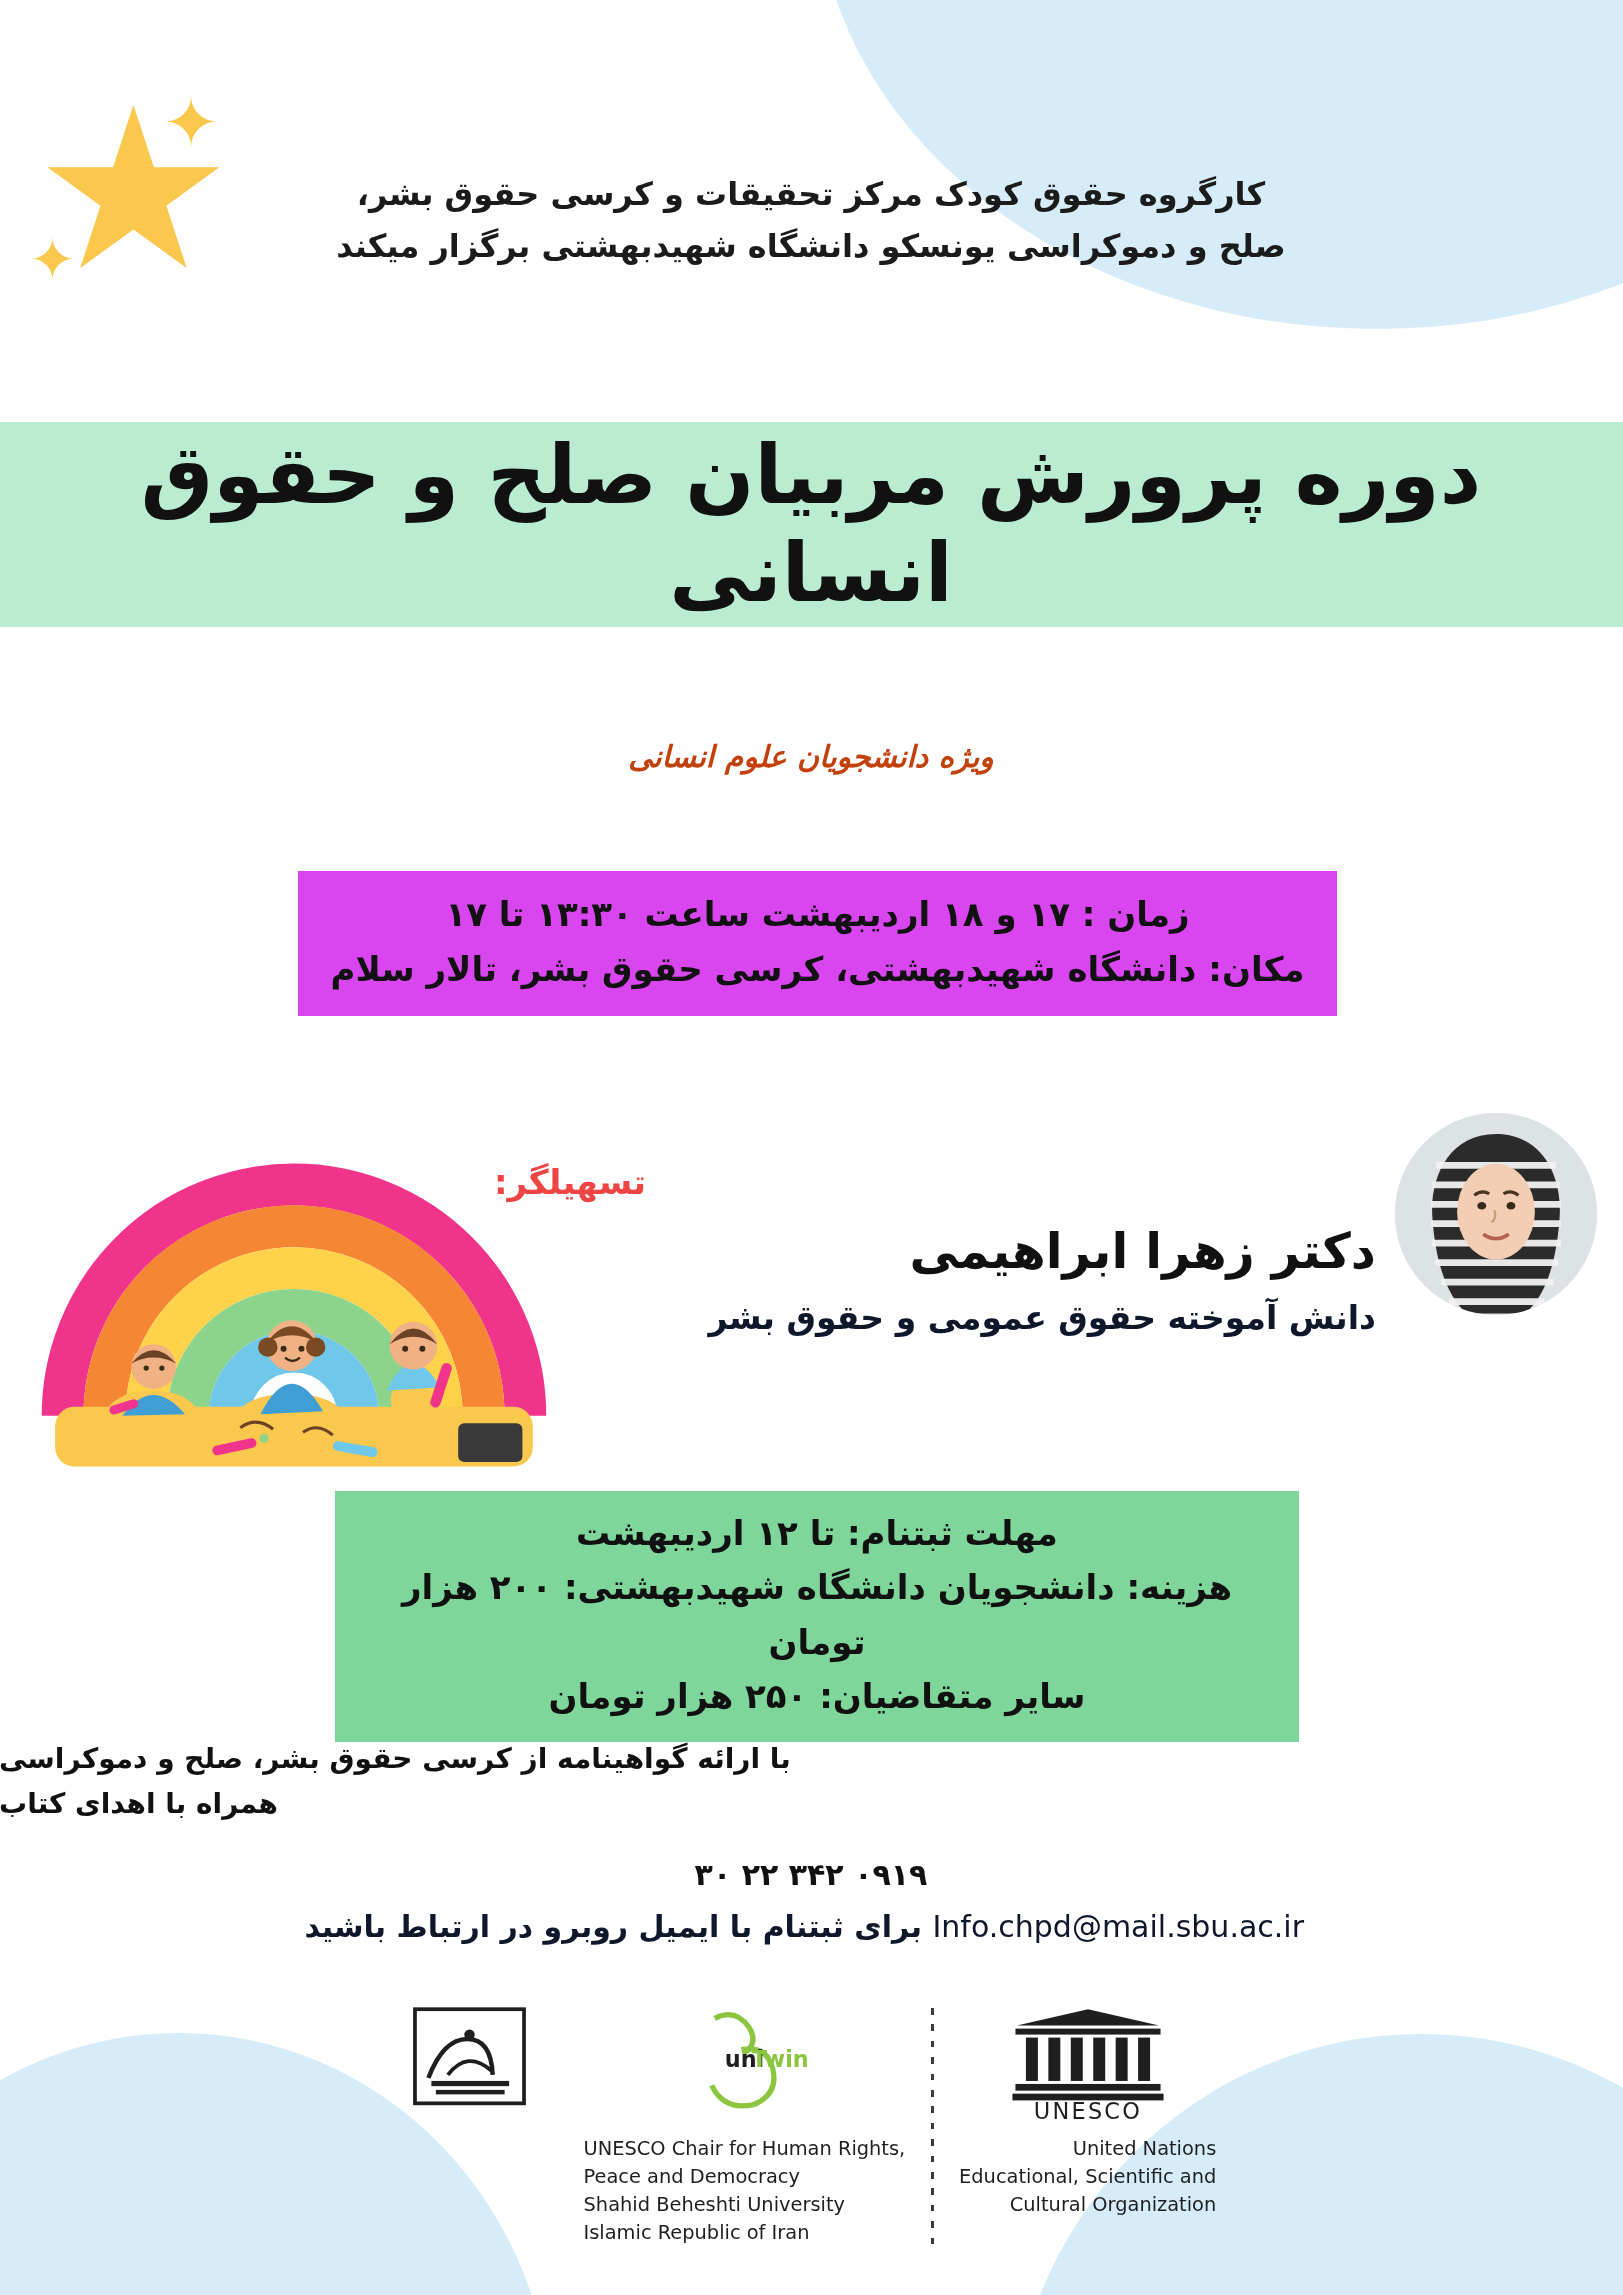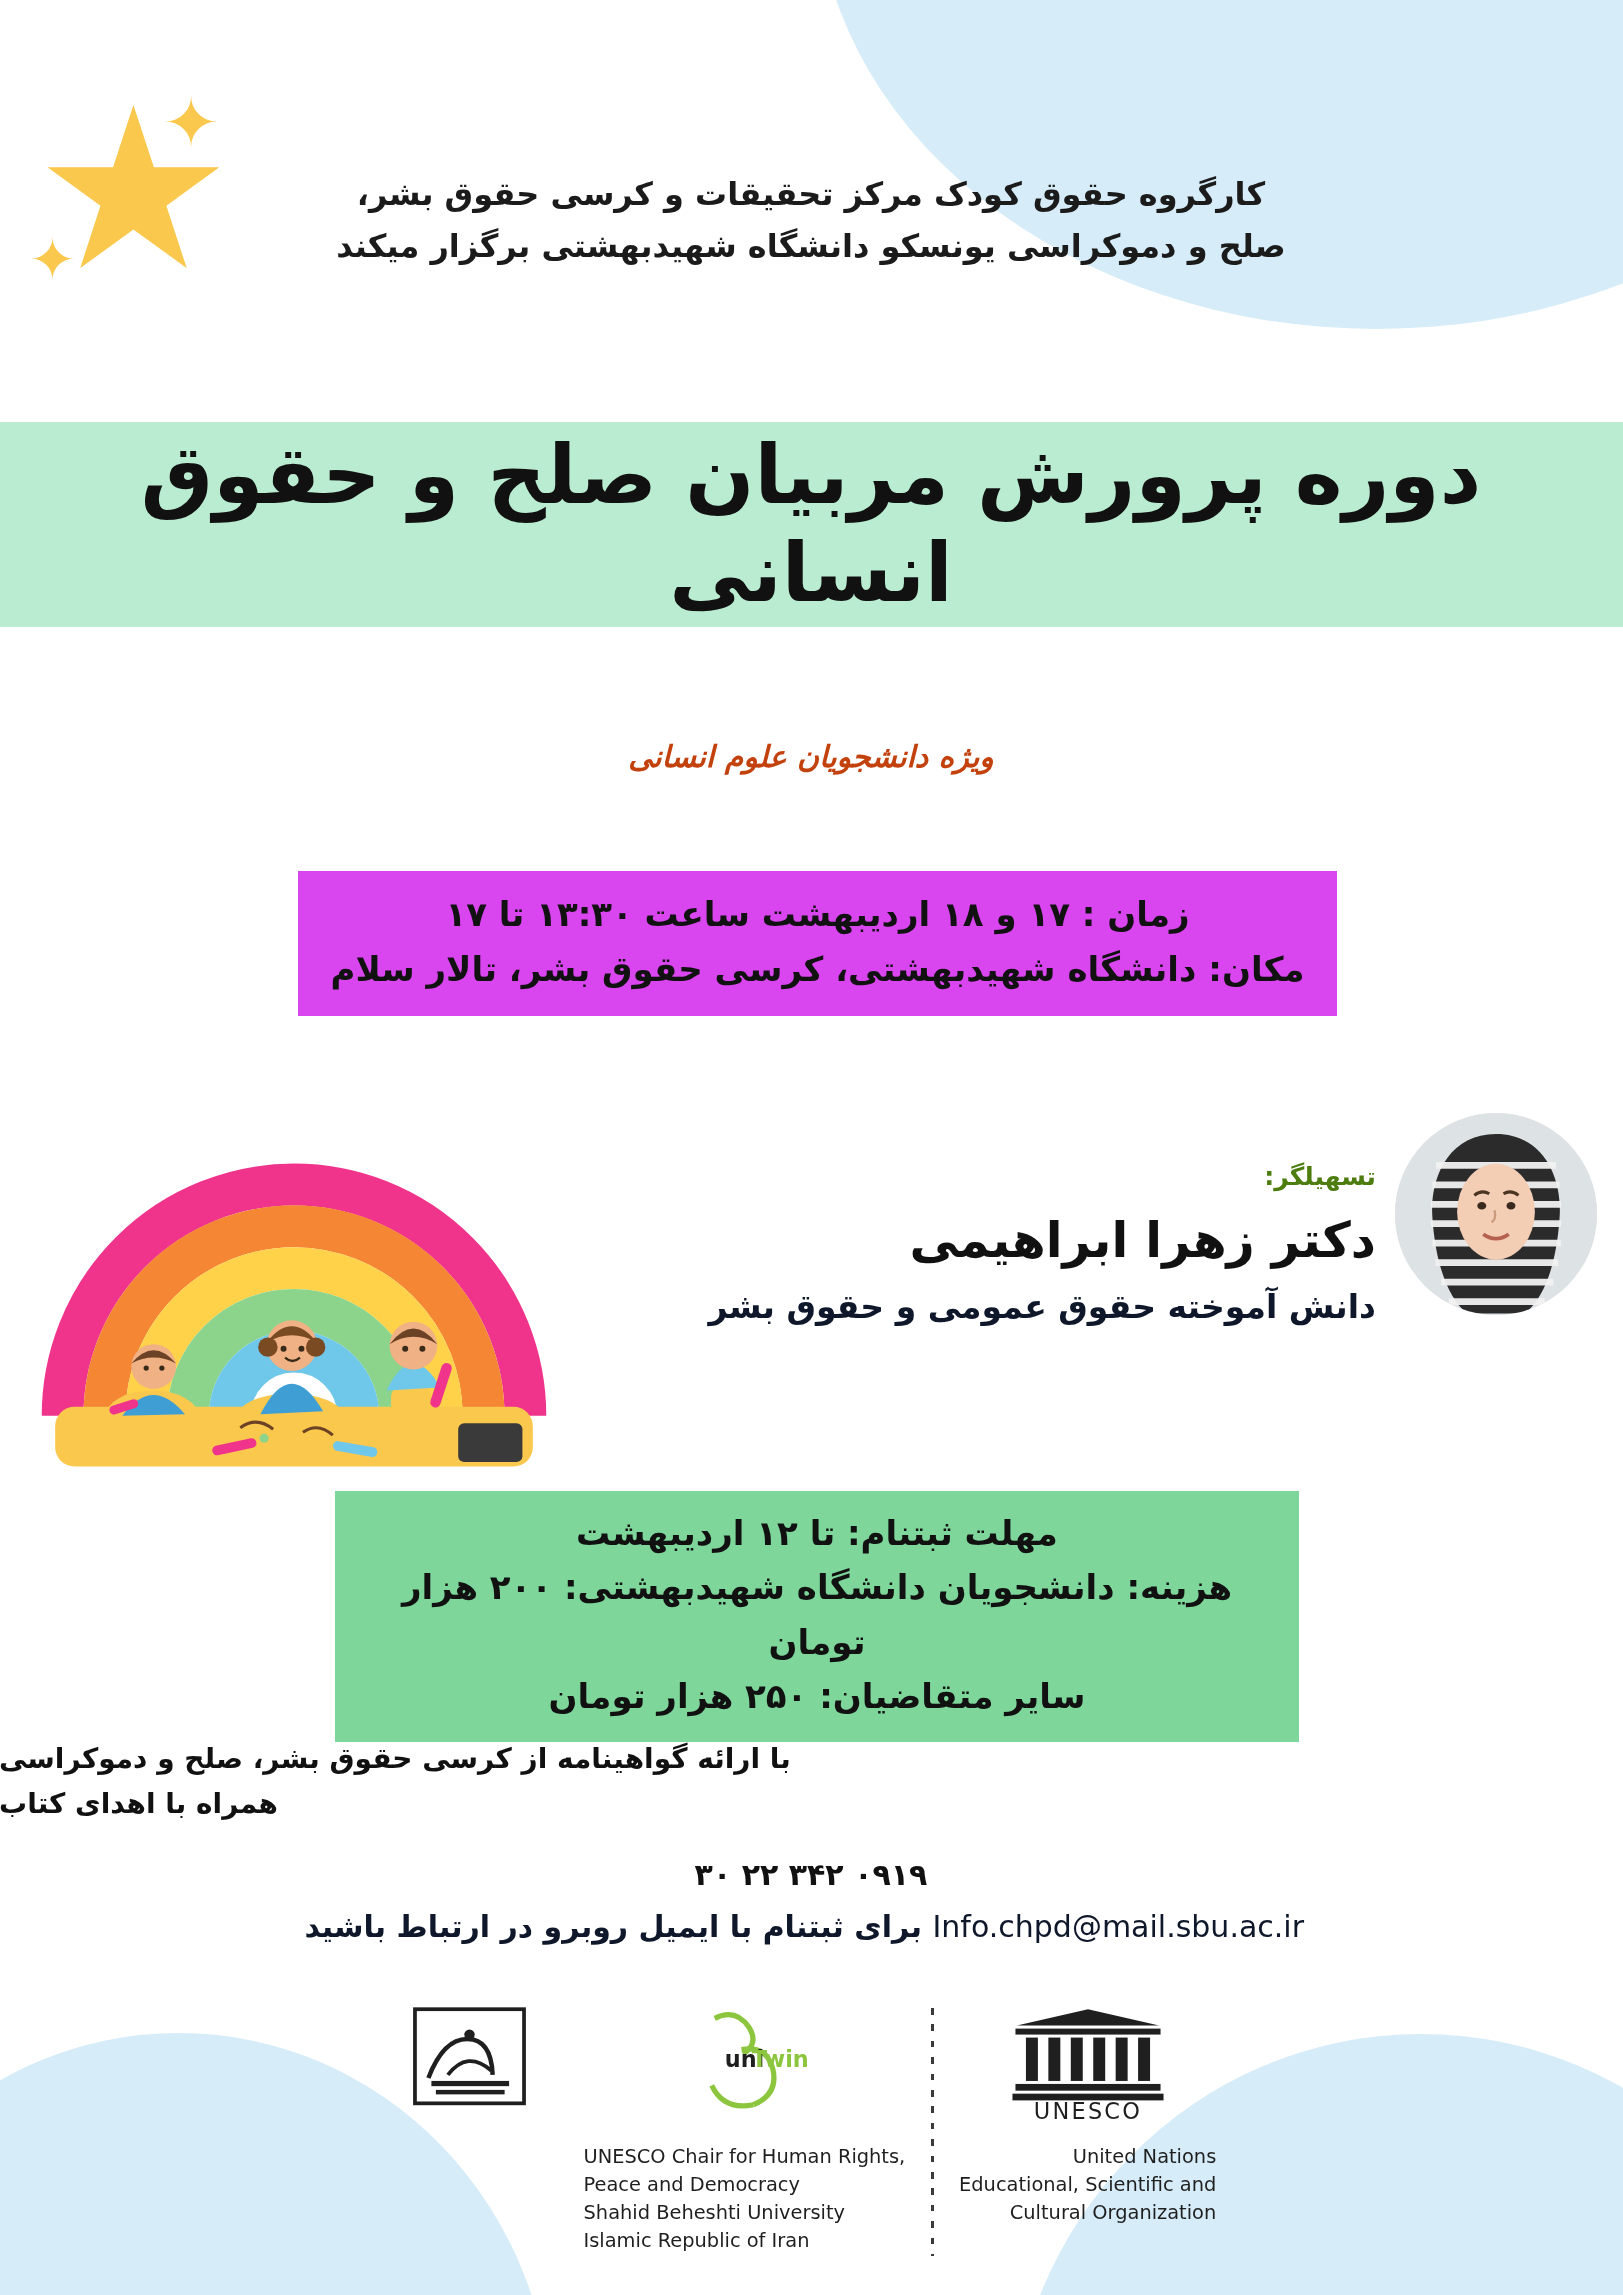--- a/index.html
+++ b/index.html
@@ -136,24 +136,24 @@
 
   .facilitator-block {
     position: absolute;
     top: 1162px;
     right: 247px;
     width: 882px;
     text-align: left;
     direction: rtl;
   }
   .facilitator-label {
-    font-size: 25px;
-    font-weight: bold;
-    color: #4d7c0f;
-    text-align: right;
+    font-size: 34px;
+    font-weight: bold;
+    color: #ef4444;
+    text-align: left;
     margin-bottom: 21px;
   }
   .facilitator-name {
     font-size: 49px;
     font-weight: bold;
     color: #111;
     text-align: right;
     margin-bottom: 18px;
   }
   .facilitator-desc {
@@ -250,21 +250,21 @@
     width: 3px;
     align-self: stretch;
     background: repeating-linear-gradient(
       to bottom,
       #3a3a3a 0px, #3a3a3a 6.7px,
       transparent 6.7px, transparent 16.4px
     );
     margin-top: 4.5px;
   }
   .footer-caption {
-    margin-top: 20px;
+    margin-top: 12px;
     font-size: 19.4px;
     line-height: 1.45;
     color: #1f1f1f;
     direction: ltr;
     font-family: "DejaVu Sans", "Liberation Sans", sans-serif;
   }
   .cap-right { text-align: right; }
   .cap-left  { text-align: left; }
 
   .unesco-logo { width: 172px; height: 120px; }

